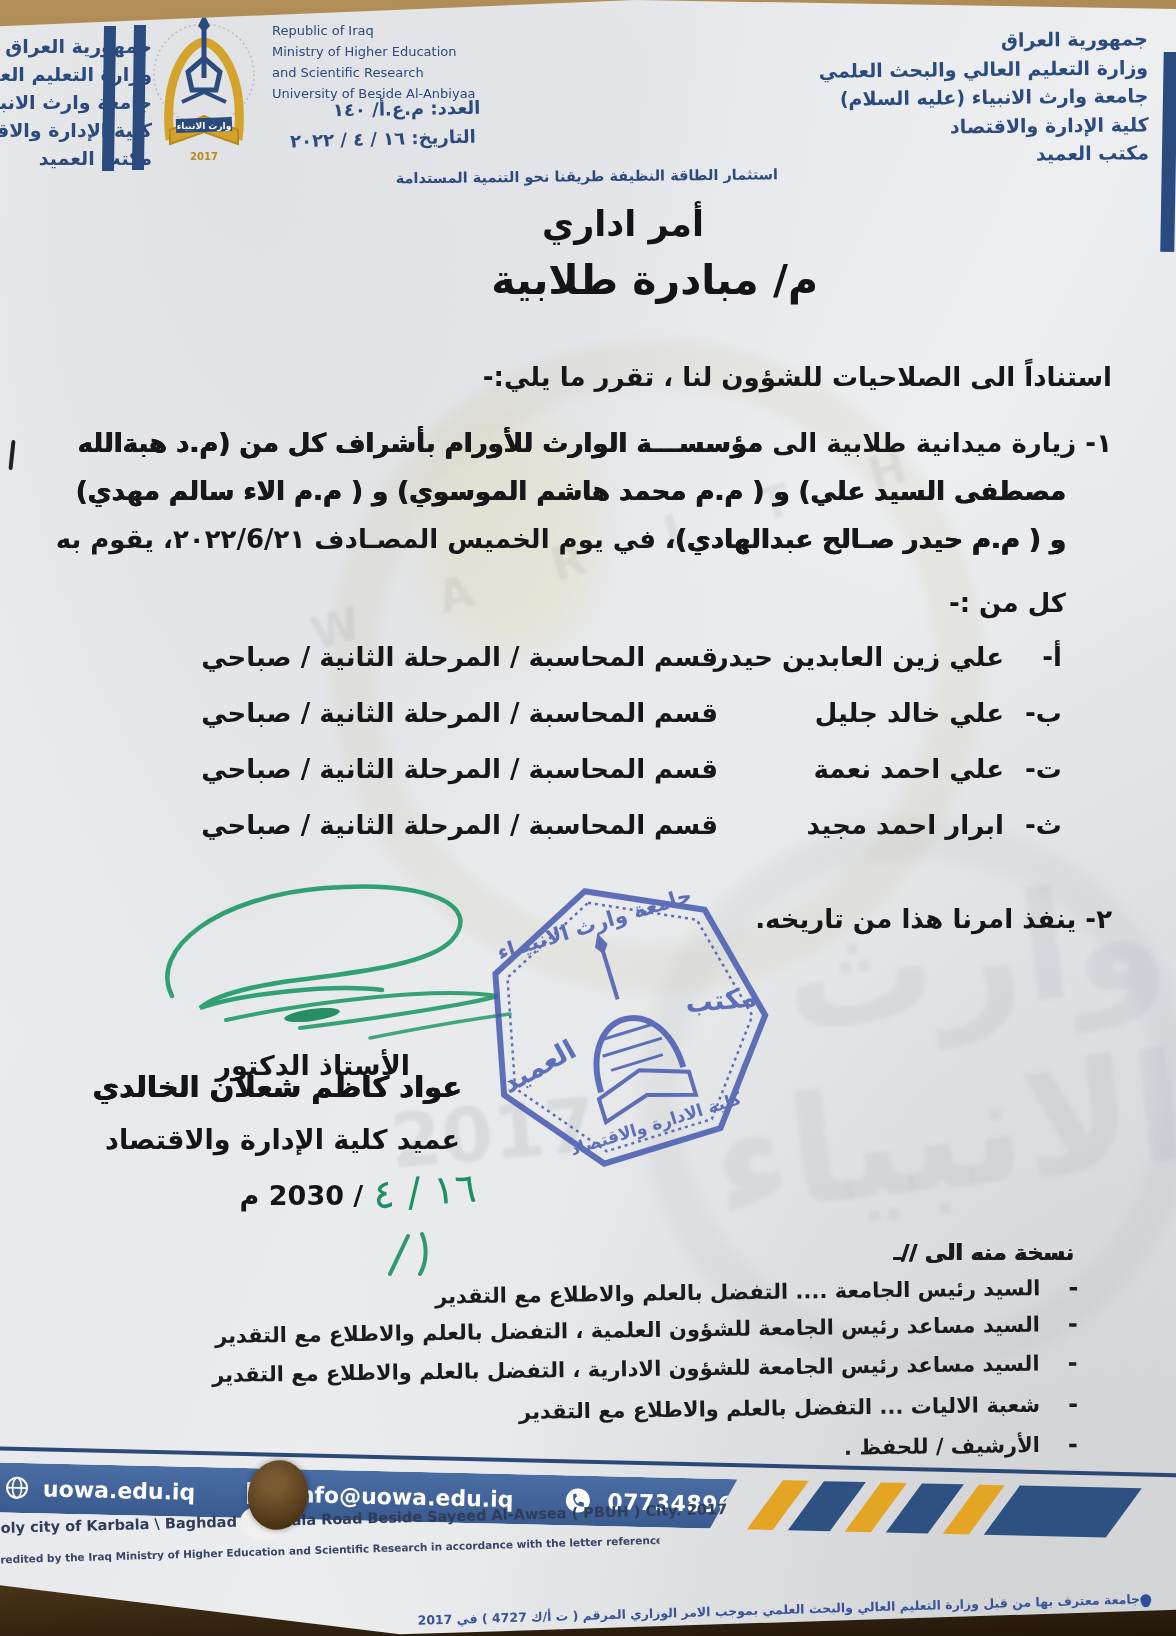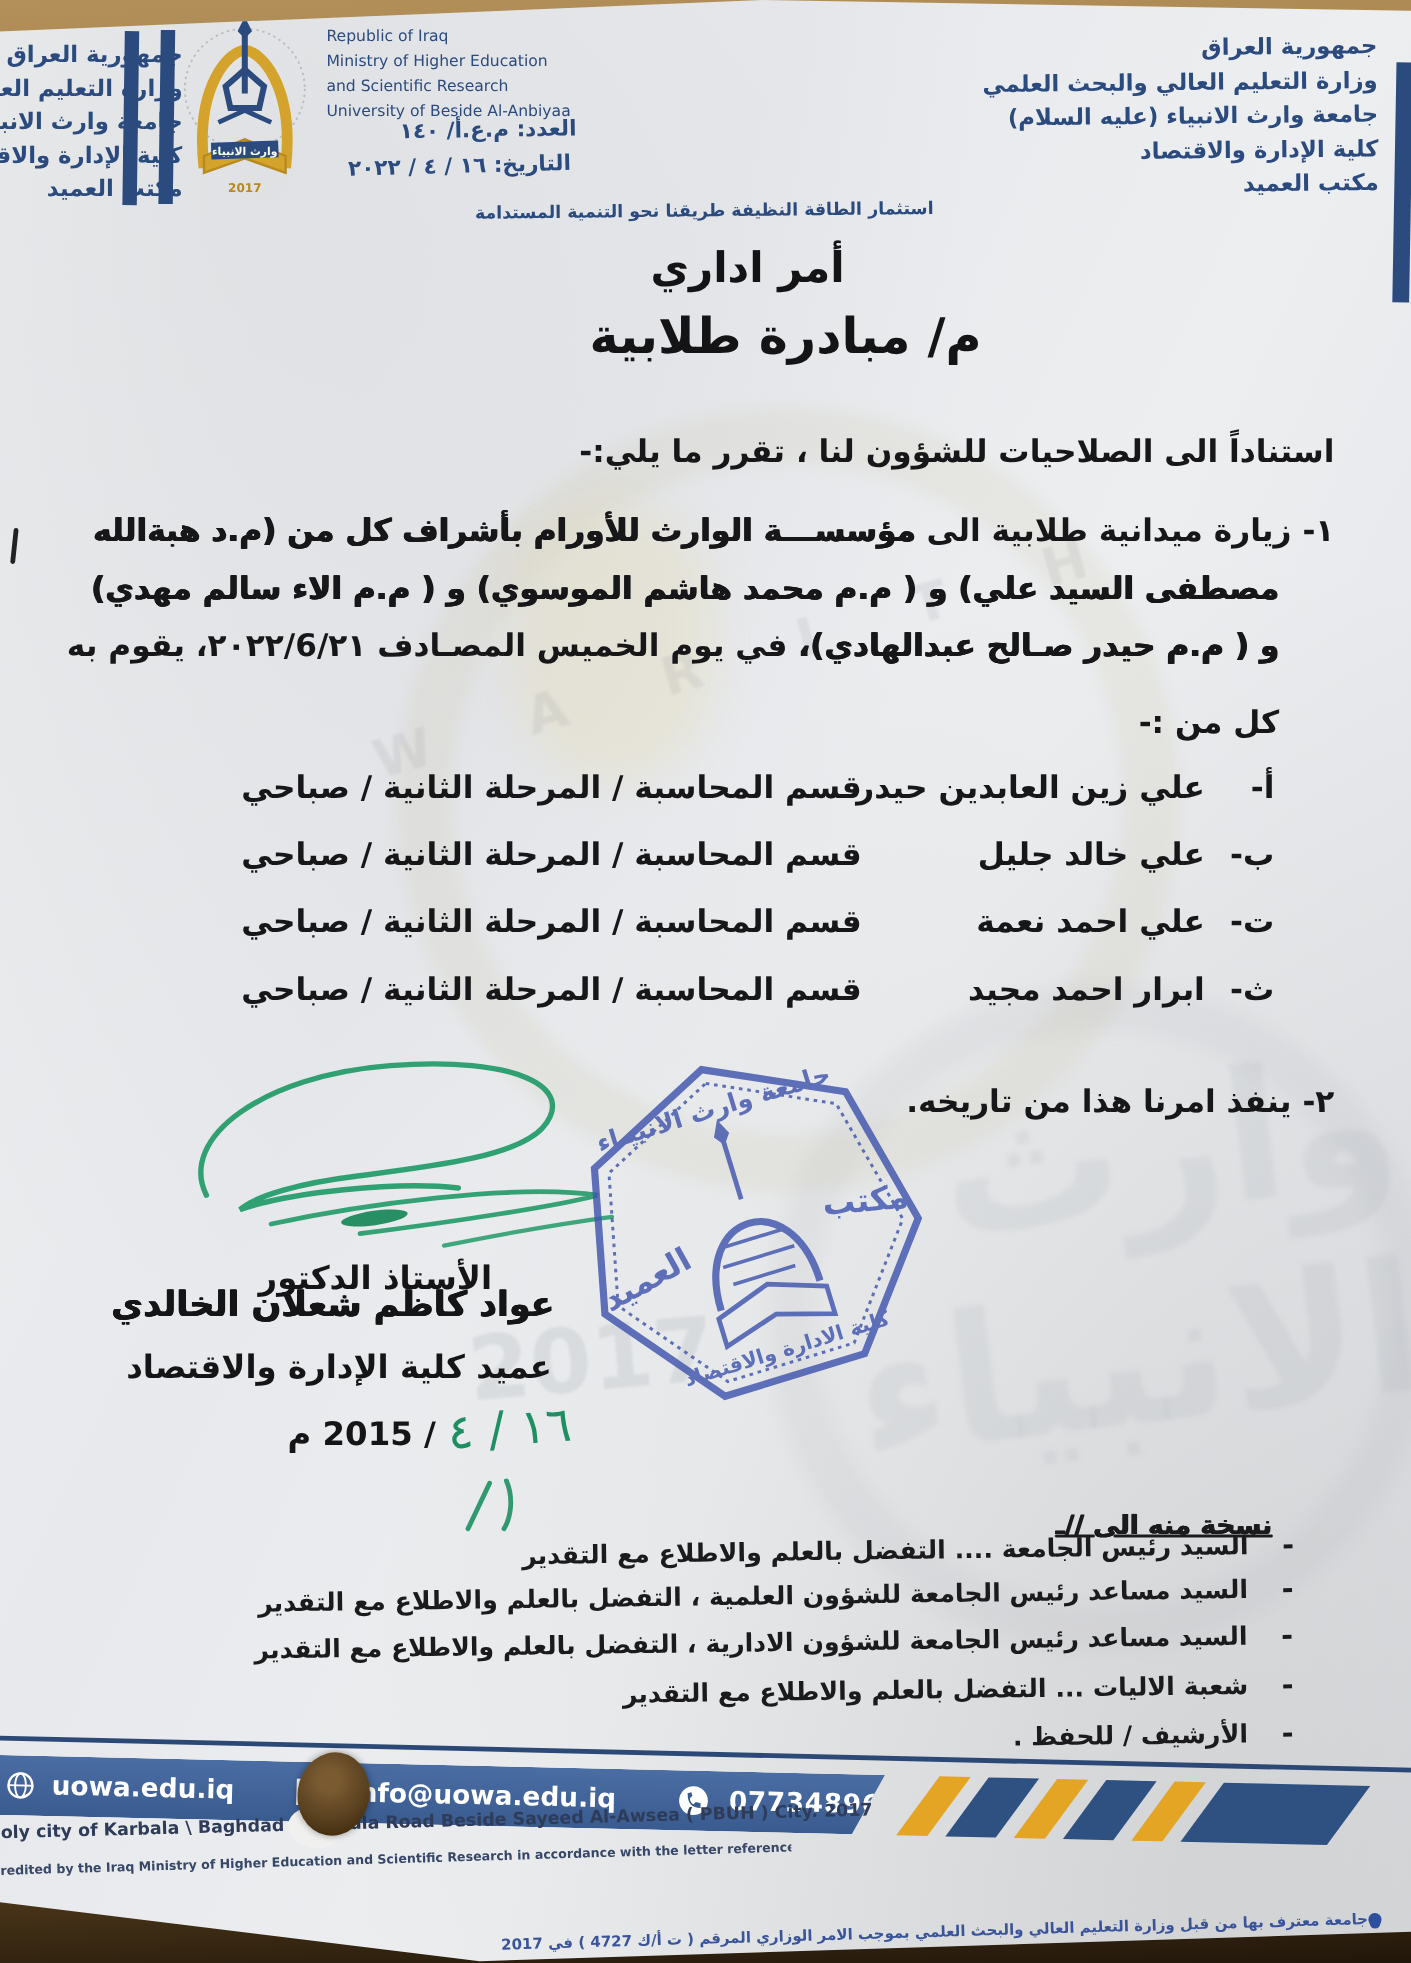--- a/index.html
+++ b/index.html
@@ -146,21 +146,21 @@
       <ellipse cx="182" cy="147" rx="28" ry="6" fill="#1d8a5d" transform="rotate(-8 182 147)" opacity=".95"></ellipse>
       <path d="M240 170 C300 158 350 150 380 146" fill="none" stroke="#219a68" stroke-width="3.5" stroke-linecap="round" opacity=".85"></path>
     </svg>
   </div>
 
   <div class="abs ar b" style="right:766px;top:1050px;font-size:27px;color:#151517;white-space:nowrap;">الأستاذ الدكتور</div>
   <div class="abs ar b" style="right:716px;top:1124px;font-size:27px;color:#151517;white-space:nowrap;">عميد كلية الإدارة والاقتصاد</div>
   <div class="abs ar xb" style="right:714px;top:1070px;font-size:29px;color:#151517;white-space:nowrap;">عواد كاظم شعلان الخالدي</div>
   <div class="abs ar" style="right:700px;top:1168px;font-size:27px;font-weight:bold;color:#151517;white-space:nowrap;">
     <span style="color:#1e8f63;font-size:40px;font-weight:normal;display:inline-block;transform:rotate(-4deg);">١٦ / ٤ </span>
-    <span>/ 2015 م</span>
+    <span>/ 2030 م</span>
   </div>
   <div class="abs" style="left:382px;top:1232px;width:70px;height:45px;">
     <svg width="70" height="45" viewBox="0 0 70 45">
       <path d="M8 42 L26 4 M40 2 C46 16 44 32 38 42" fill="none" stroke="#1e8f63" stroke-width="4" stroke-linecap="round" opacity=".9"></path>
     </svg>
   </div>
 
   <div class="abs" style="left:472px;top:870px;width:310px;height:320px;transform:rotate(-17deg);opacity:.82;">
     <svg width="310" height="320" viewBox="0 0 310 320">
       <g stroke="#4055ae" fill="none">
@@ -172,21 +172,21 @@
         <path d="M128 162 H182 M124 178 H186 M128 194 H182" stroke-width="3"></path>
         <path d="M108 218 L155 202 L202 218 L202 242 L155 228 L108 242 Z" stroke-width="4"></path>
       </g>
       <text x="155" y="56" font-size="21" font-weight="bold" fill="#4055ae" text-anchor="middle" direction="rtl">جامعة وارث الانبيـاء</text>
       <text x="252" y="168" font-size="27" font-weight="bold" fill="#4055ae" text-anchor="middle" direction="rtl" transform="rotate(12 252 168)">مكتب</text>
       <text x="62" y="178" font-size="27" font-weight="bold" fill="#4055ae" text-anchor="middle" direction="rtl" transform="rotate(-12 62 178)">العميد</text>
       <text x="155" y="264" font-size="17" font-weight="bold" fill="#4055ae" text-anchor="middle" direction="rtl">كلية الادارة والاقتصاد</text>
     </svg>
   </div>
 
-  <div class="abs ar xb" style="right:116px;top:1240px;font-size:22px;color:#1b1b1e;text-decoration:underline;text-decoration-thickness:2px;white-space:nowrap;margin-top:19px;">نسخة منه الى //ـ</div>
+  <div class="abs ar xb" style="right:102px;top:1240px;font-size:22px;color:#1b1b1e;text-decoration-thickness:2px;white-space:nowrap;">نسخة منه الى //ـ</div>
   <div class="abs cc-row" style="right:98px;top:1280px;transform:rotate(-.8deg);">
     <span class="cc-dash">-</span>
       <span>السيد رئيس الجامعة .... التفضل بالعلم والاطلاع مع التقدير</span>
   </div>
   <div class="abs cc-row" style="right:98px;top:1318px;transform:rotate(-.8deg);">
     <span class="cc-dash">-</span>
       <span>السيد مساعد رئيس الجامعة للشؤون العلمية ، التفضل بالعلم والاطلاع مع التقدير</span>
   </div>
   <div class="abs cc-row" style="right:98px;top:1357px;transform:rotate(-.8deg);">
     <span class="cc-dash">-</span>

